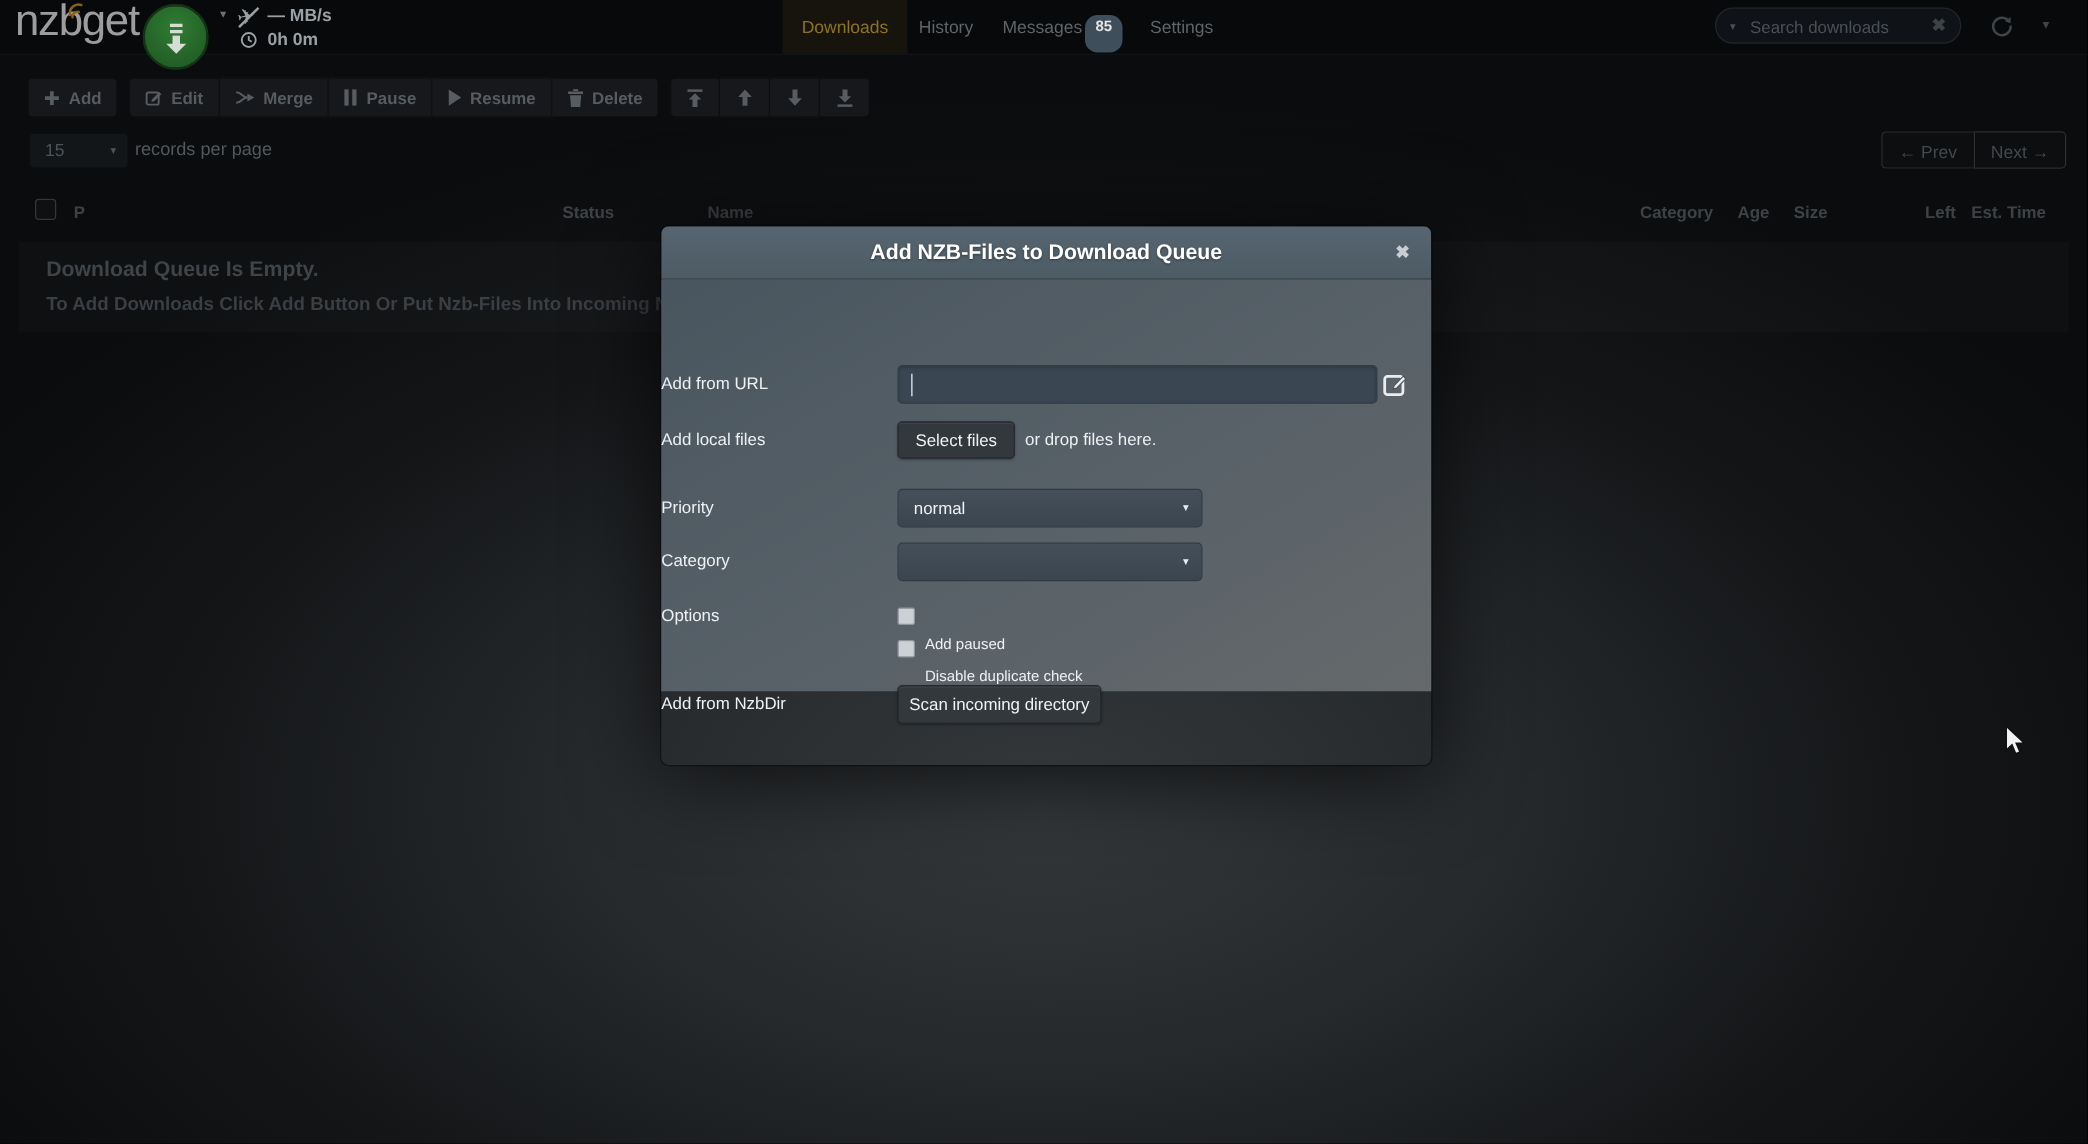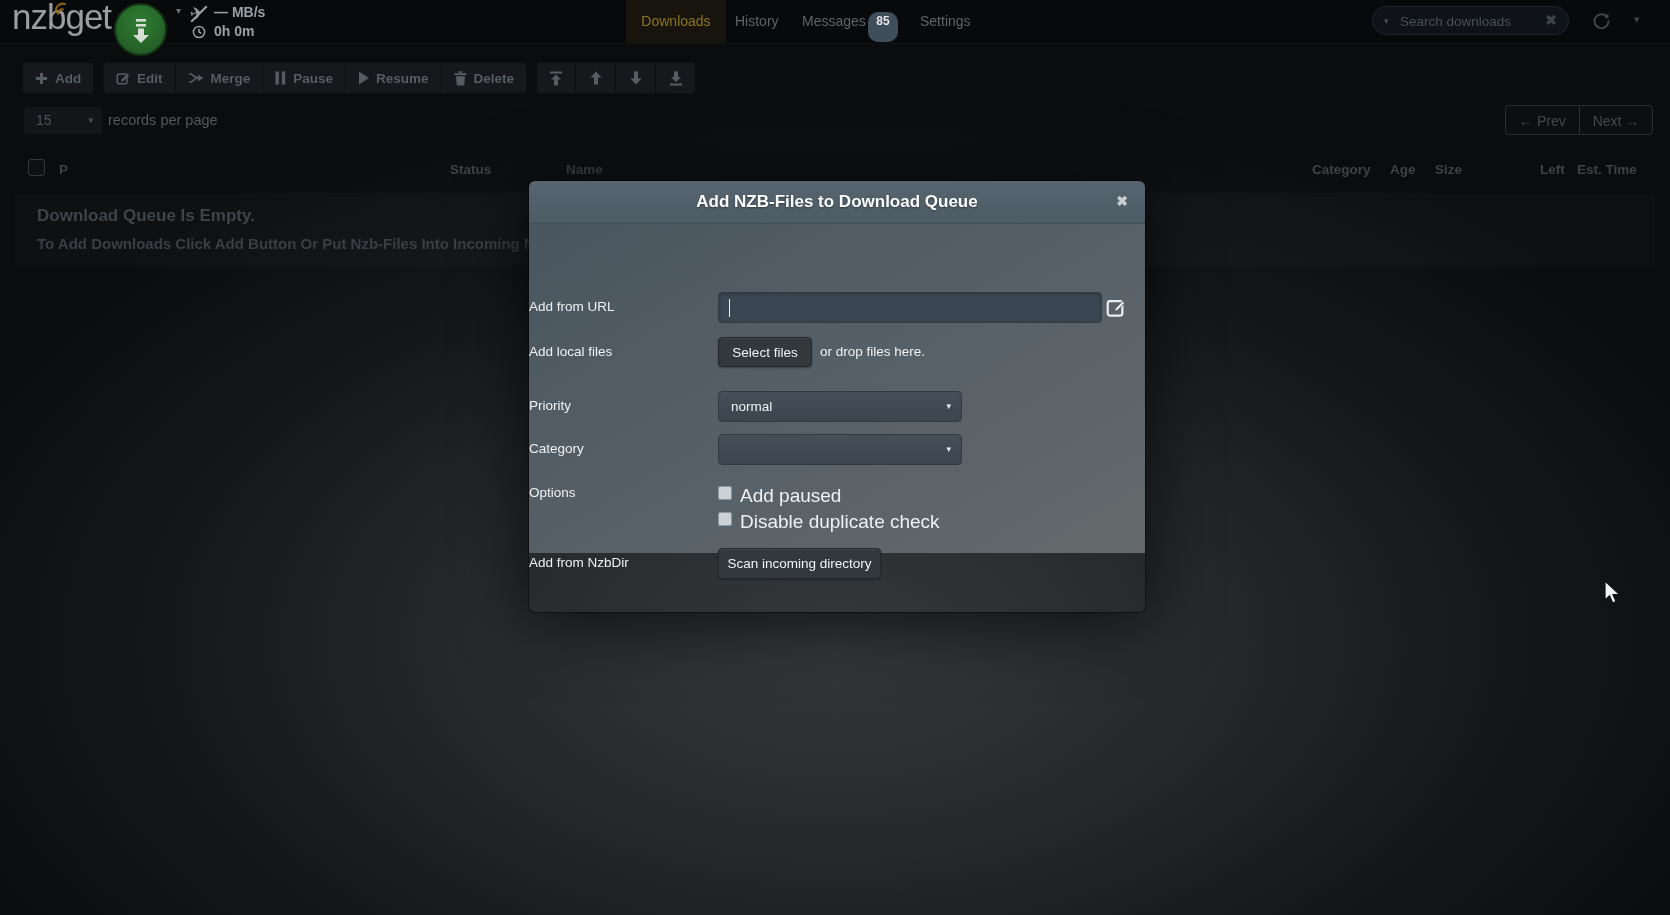--- a/index.html
+++ b/index.html
@@ -81,21 +81,21 @@
   .url-icon{position:absolute;left:577px;top:73px;color:#e9edf0;}
   .mbtn{position:absolute;background:#33383c;border:1px solid #25292c;border-radius:4px;color:#f0f2f4;font-size:13.5px;
         box-sizing:border-box;box-shadow:inset 0 1px 0 rgba(255,255,255,.07), 0 1px 2px rgba(0,0,0,.3);
         display:flex;align-items:center;justify-content:center;font-family:"Liberation Sans",sans-serif;}
   .drop-hint{position:absolute;left:291px;top:120px;color:#eef1f3;font-size:13.5px;}
   .mselect{position:absolute;left:189px;width:244px;height:31px;border-radius:4px;box-sizing:border-box;
         background:linear-gradient(#444f59,#3a454f);border:1px solid #2f3a43;color:#f0f2f4;font-size:13.5px;padding-left:24px;}
   .mselect .val{position:absolute;left:12px;top:7px;}
   .mselect .car{position:absolute;right:10px;top:9px;font-size:9px;color:#e8ecef;}
   .mcheck{position:absolute;left:189px;width:14px;height:14px;background:#ccd1d5;border:1px solid #8f979e;border-radius:2px;box-sizing:border-box;}
-  .opt-text{position:absolute;left:211px;color:#eef1f3;font-size:19px;}
+  .opt-text{position:absolute;left:211px;color:#eef1f3;font-size:12px;margin-top:23px;}
   .modal-footer{position:absolute;left:0;top:372px;width:100%;height:59px;border-radius:0 0 6px 6px;
         background:linear-gradient(#5b5f62,#515558);border-top:2px solid #e8e9ea;box-sizing:border-box;}
 
   
   .cursor{position:absolute;left:1603px;top:580px;z-index:50;}
 </style>
 </head>
 <body>
 
 <div id="app">

